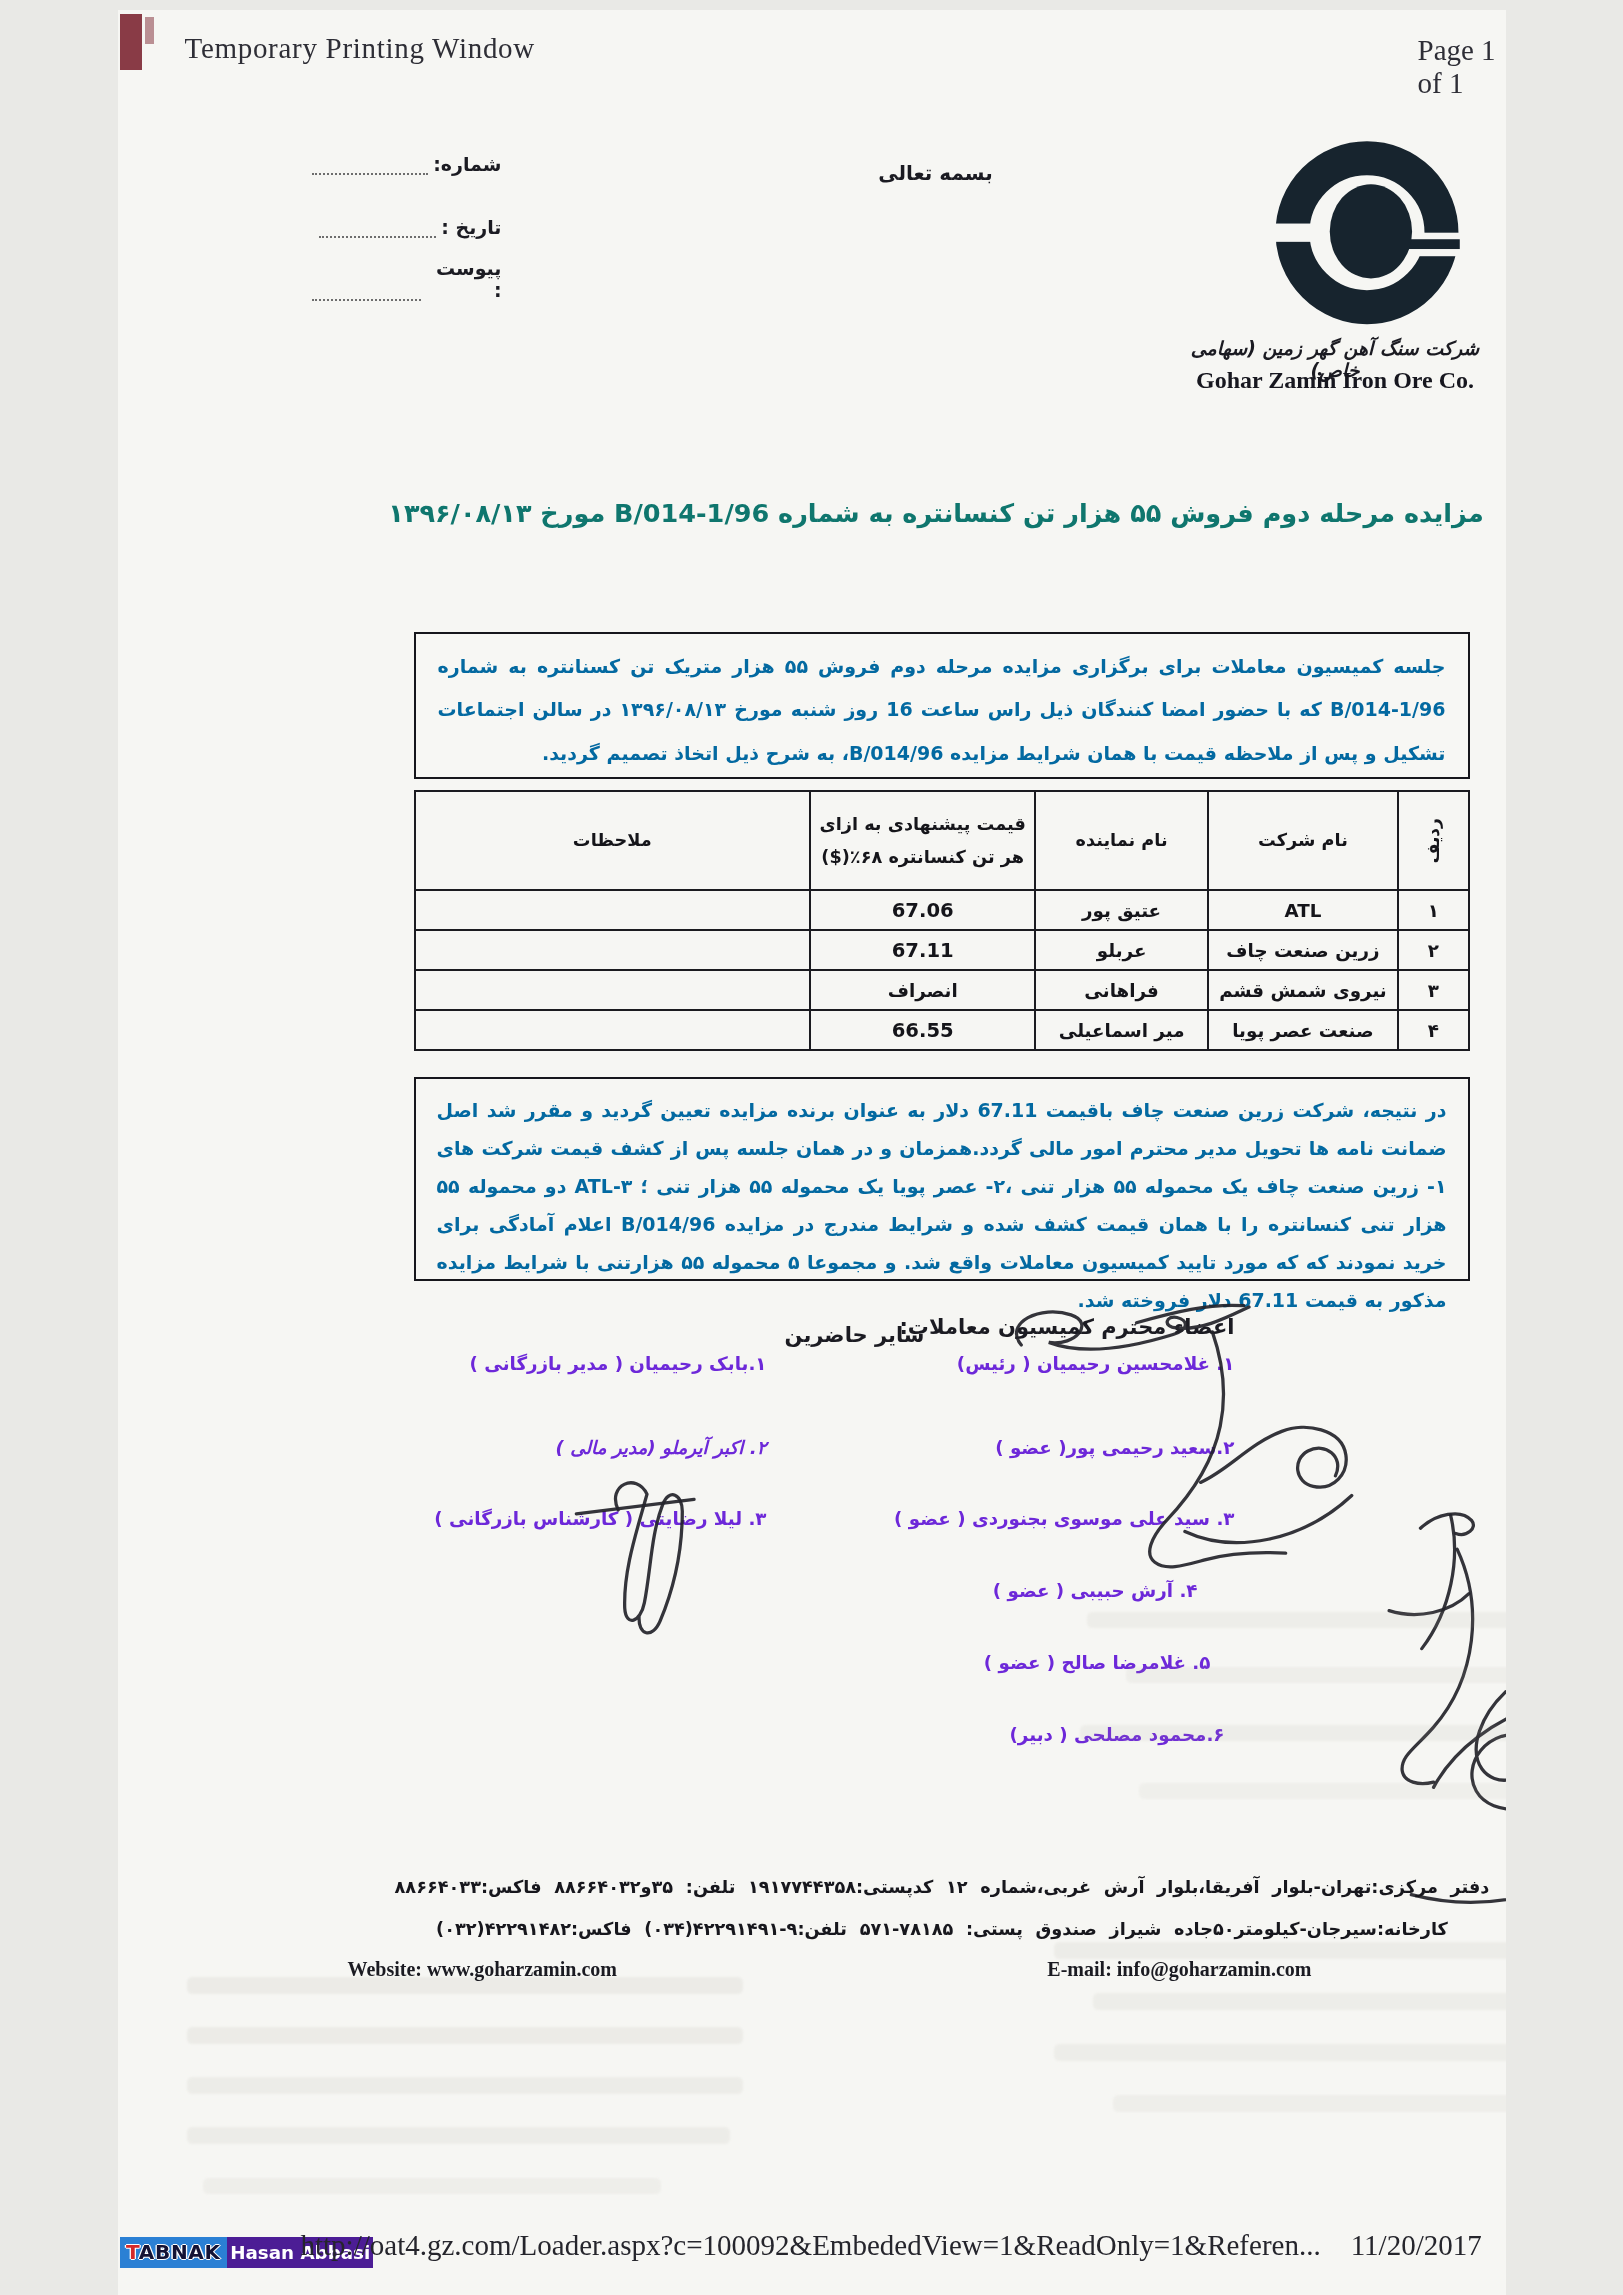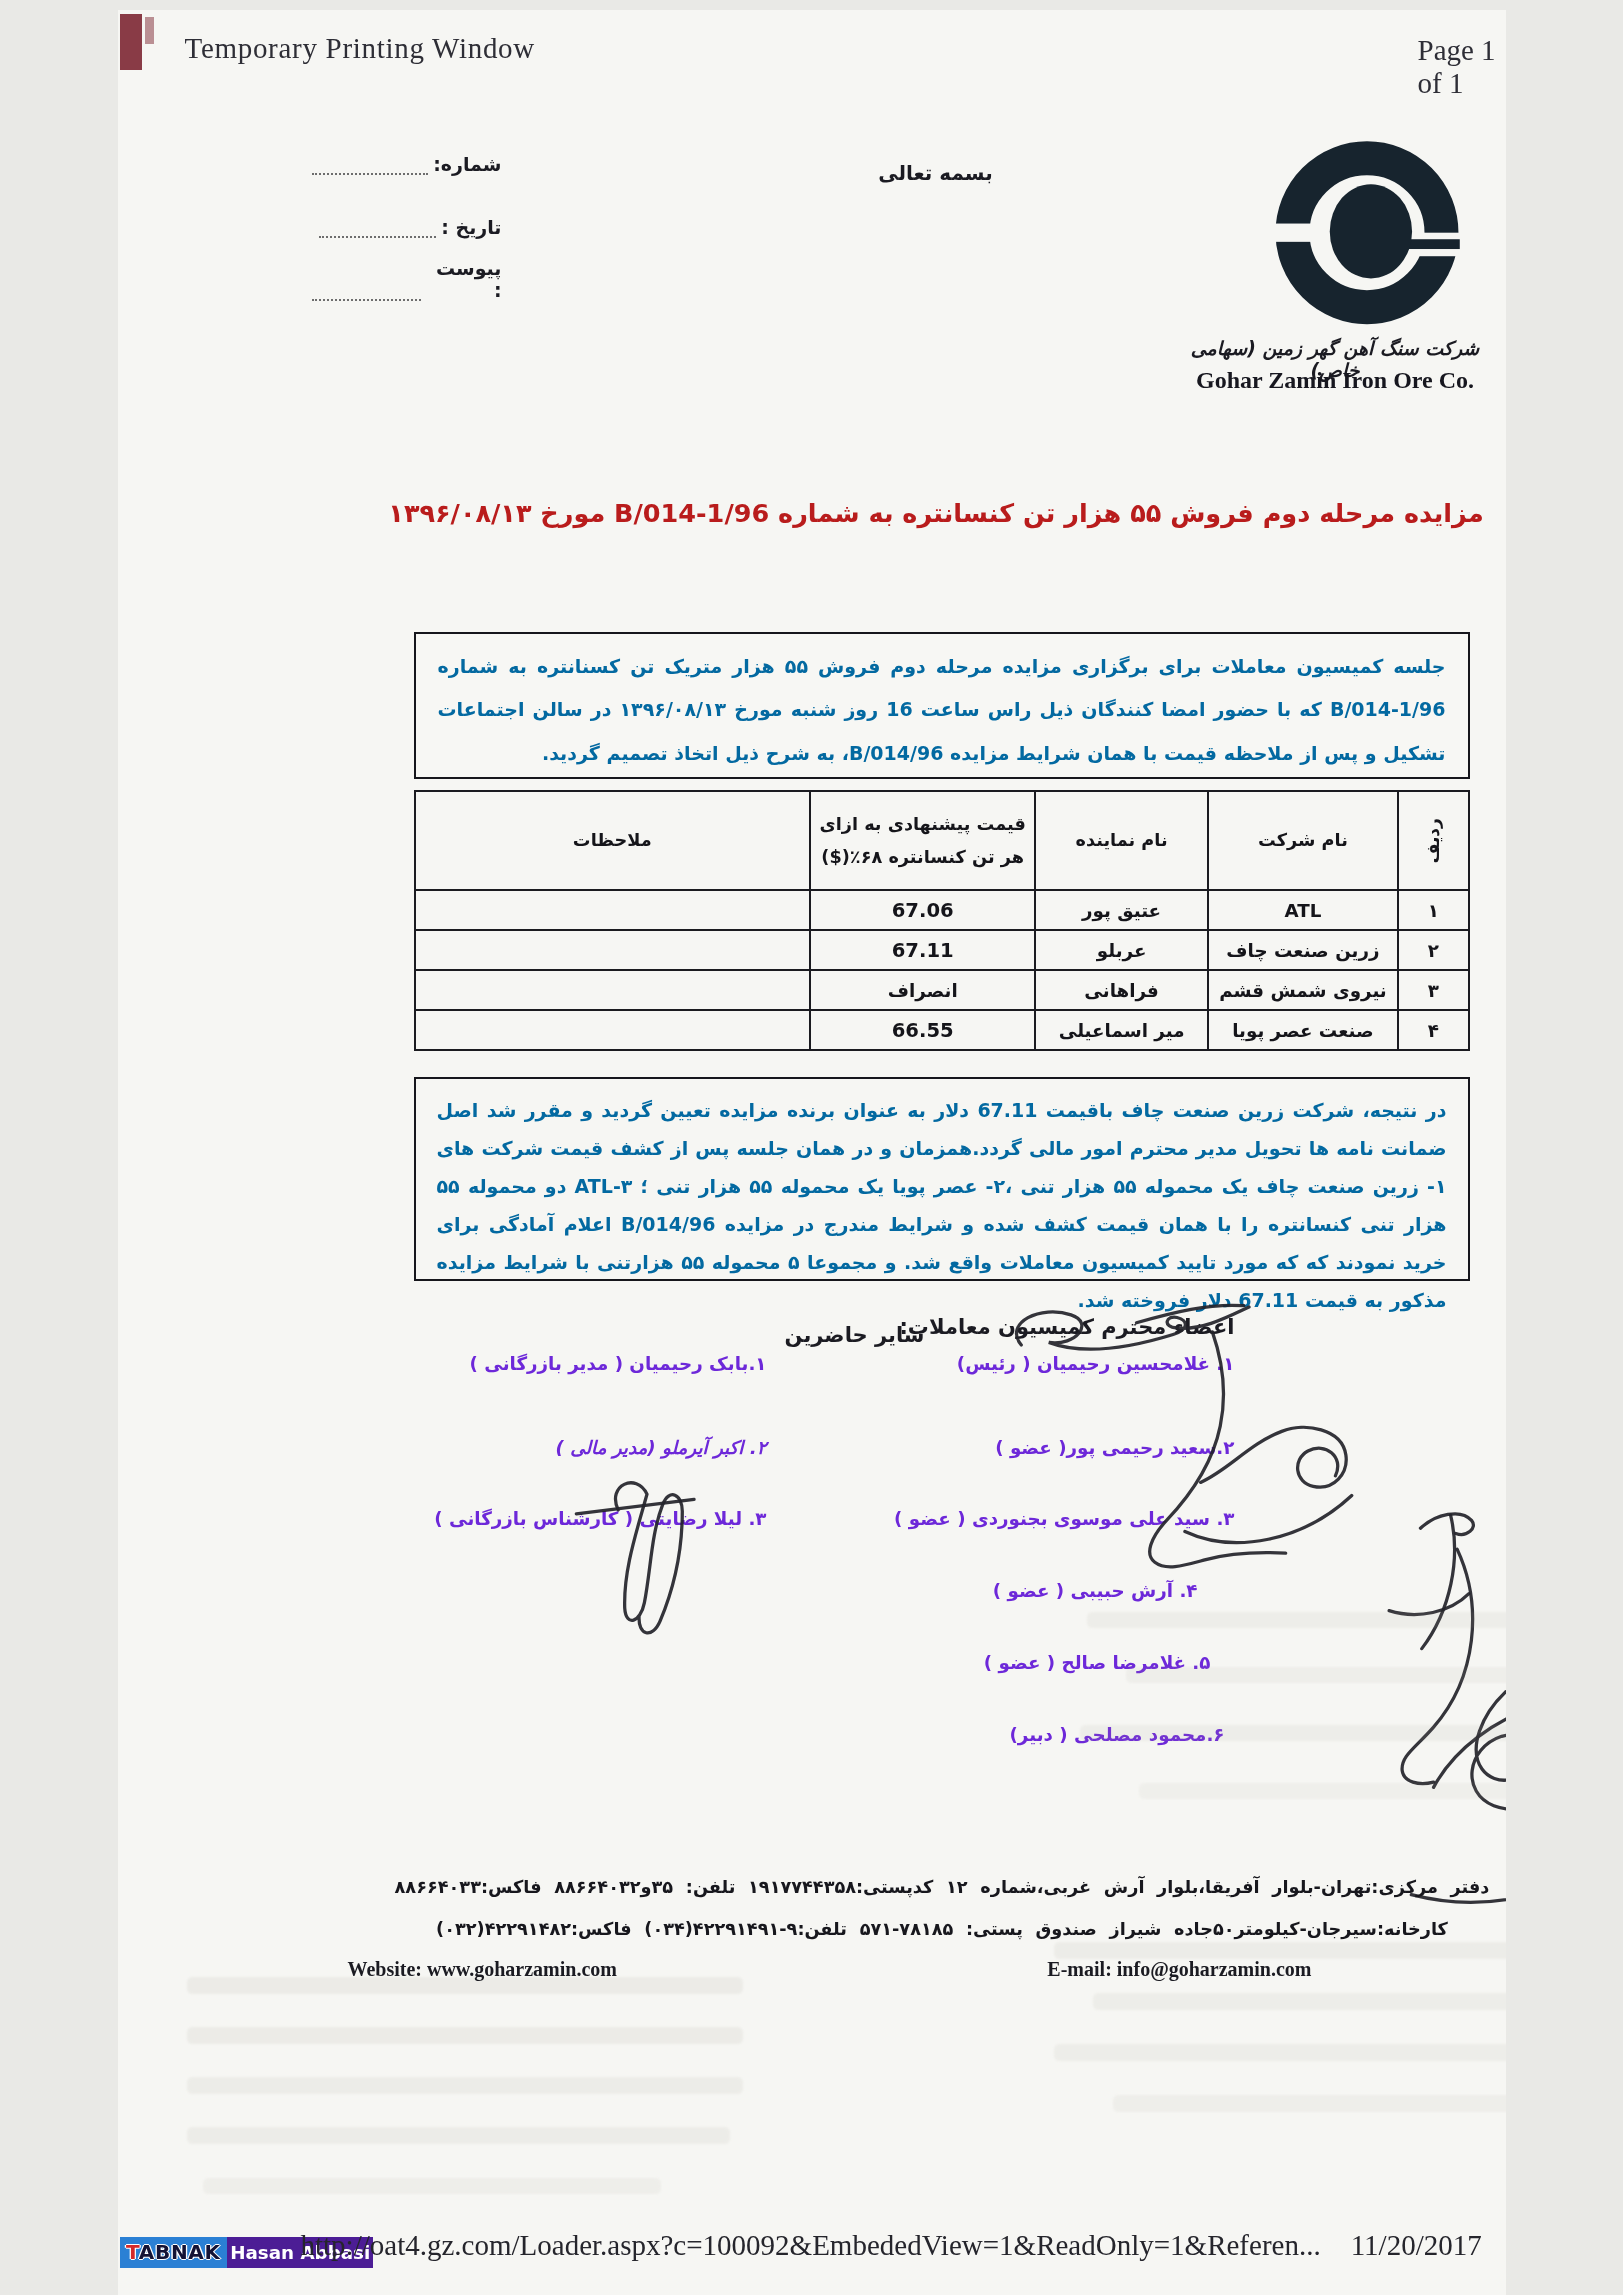--- a/index.html
+++ b/index.html
@@ -20,21 +20,21 @@
   .ref-fields{left:194px;top:139px;width:190px;}
   .ref-row{display:flex;align-items:flex-end;justify-content:flex-end;gap:5.2px;height:26px;margin-bottom:37px;}
   .ref-label{font-weight:700;font-size:19px;direction:rtl;}
   .dots{display:inline-block;width:117px;border-bottom:2.6px dotted #6d6d6d;height:19.6px;}
   .bismillah{left:746px;top:151px;width:144px;text-align:center;font-weight:700;font-size:20px;direction:rtl;}
   .logo{left:1151px;top:123px;width:196px;height:202px;}
   .company-fa{left:1067px;top:327px;width:301px;text-align:center;font-weight:700;font-size:19px;direction:rtl;font-style:italic;}
   .company-en{left:1067px;top:357px;width:301px;text-align:center;font:700 24px "Liberation Serif","DejaVu Serif",serif;color:#17171f;}
 
   
-  .doc-title{left:236px;top:488px;width:1165px;text-align:center;direction:rtl;font-weight:700;font-size:25.5px;color:#b91c1c;}
+  .doc-title{left:236px;top:488px;width:1165px;text-align:center;direction:rtl;font-weight:700;font-size:25.5px;color:#0f766e;}
   .doc-subtitle{left:236px;top:551px;width:1165px;text-align:center;direction:rtl;font-weight:700;font-size:19.6px;}
   .intro-box{left:296px;top:622px;width:1056px;height:147px;border:2.6px solid #16161c;box-sizing:border-box;padding:10.5px 22px;background:rgba(255,255,255,.15);}
   .intro-box p,.result-box p{margin:0;direction:rtl;text-align:justify;font-weight:700;font-size:19px;line-height:2.3;color:#0369a1;}
 
   table.bid-table{position:absolute;left:296px;top:780px;width:1056px;border-collapse:collapse;direction:rtl;table-layout:fixed;}
   .bid-table th,.bid-table td{border:2.6px solid #1b1b20;text-align:center;vertical-align:middle;font-weight:700;font-size:18.3px;color:#15151a;padding:0 5.2px;overflow:hidden;}
   .bid-table thead th{height:97px;line-height:1.85;font-size:17.7px;}
   .bid-table tbody td{height:38px;}
   .col-row{width:58px;}.col-co{width:178px;}.col-agent{width:160px;}.col-price{width:213px;}
   .rotated{display:inline-block;transform:rotate(-90deg);white-space:nowrap;font-size:17px;}

